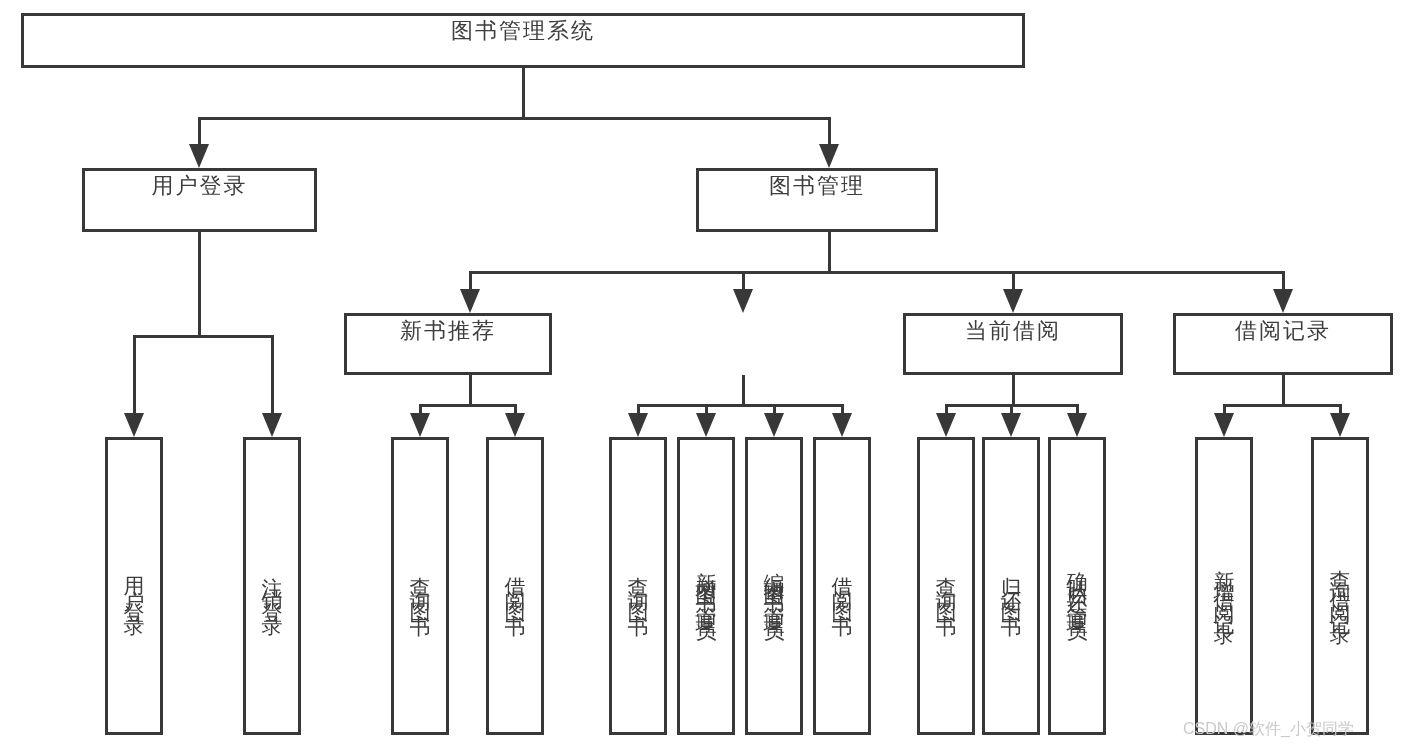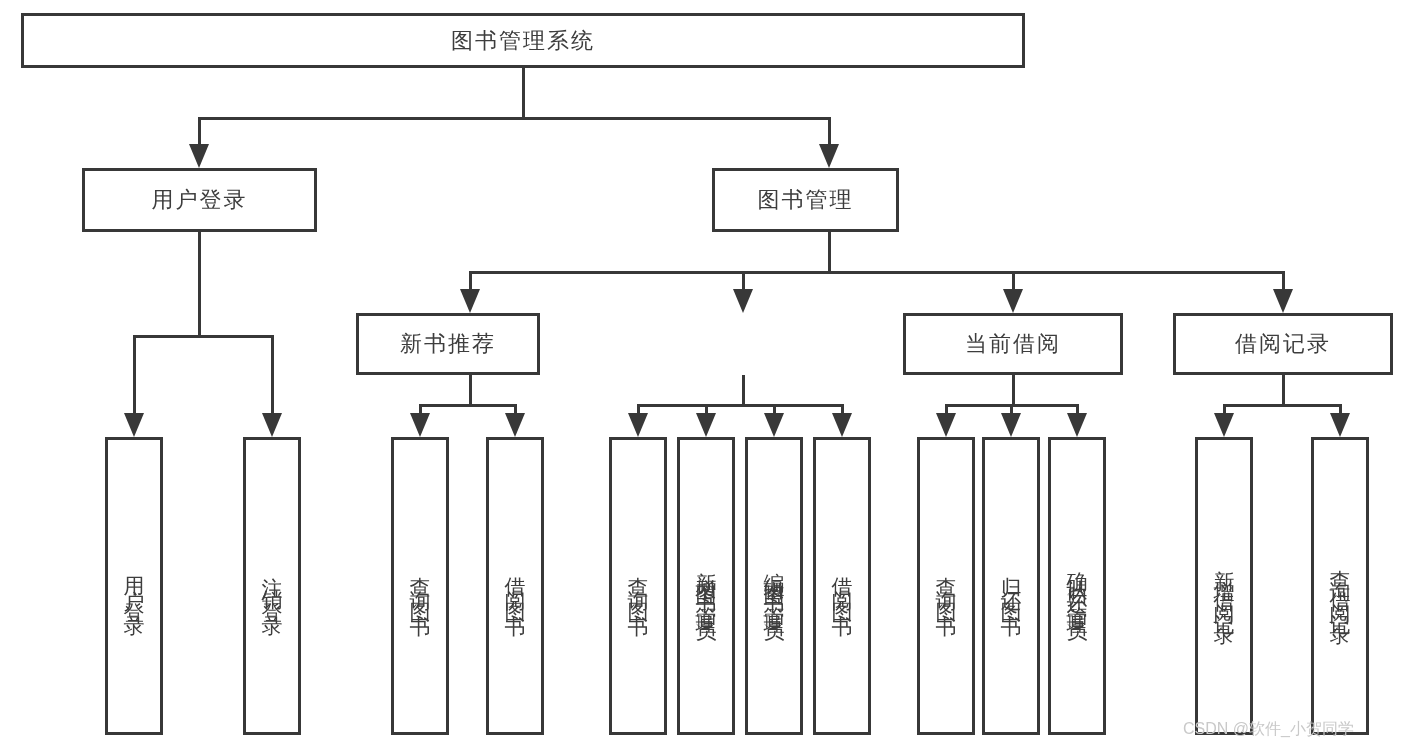--- a/index.html
+++ b/index.html
@@ -33,21 +33,20 @@
     border-left: 10px solid transparent;
     border-right: 10px solid transparent;
     border-top: 24px solid var(--line);
   }
   
   .hbox {
     position: absolute;
     background: #ffffff;
     border: 3px solid var(--line);
     display: flex;
-    align-items: center;
     justify-content: center;
     z-index: 2;
     color: var(--text);
     font-size: 22px;
     letter-spacing: 2px;
   }
   
   .vbox {
     position: absolute;
     top: 437px;
@@ -141,25 +140,25 @@
   <div class="arrow" style="left:1214px;top:413px"></div>
   <div class="arrow" style="left:1330px;top:413px"></div>
 
   <div class="hbox" style="left:21px;top:13px;width:1004px;height:55px">
     <span>图书管理系统</span>
   </div>
 
   <div class="hbox" style="left:82px;top:168px;width:235px;height:64px">
     <span>用户登录</span>
   </div>
-  <div class="hbox" style="left:712px;top:168px;width:187px;height:64px">
+  <div class="hbox" style="left:696px;top:168px;width:242px;height:64px">
     <span>图书管理</span>
   </div>
 
-  <div class="hbox" style="left:356px;top:313px;width:184px;height:62px">
+  <div class="hbox" style="left:344px;top:313px;width:208px;height:62px">
     <span>新书推荐</span>
   </div>
   <div class="hbox" style="left:1173px;top:313px;width:220px;height:62px">
     <span>借阅记录</span>
   </div>
   <div class="hbox" style="left:903px;top:313px;width:220px;height:62px">
     <span>当前借阅</span>
   </div>
 
   <div class="vbox" style="left:105px">

